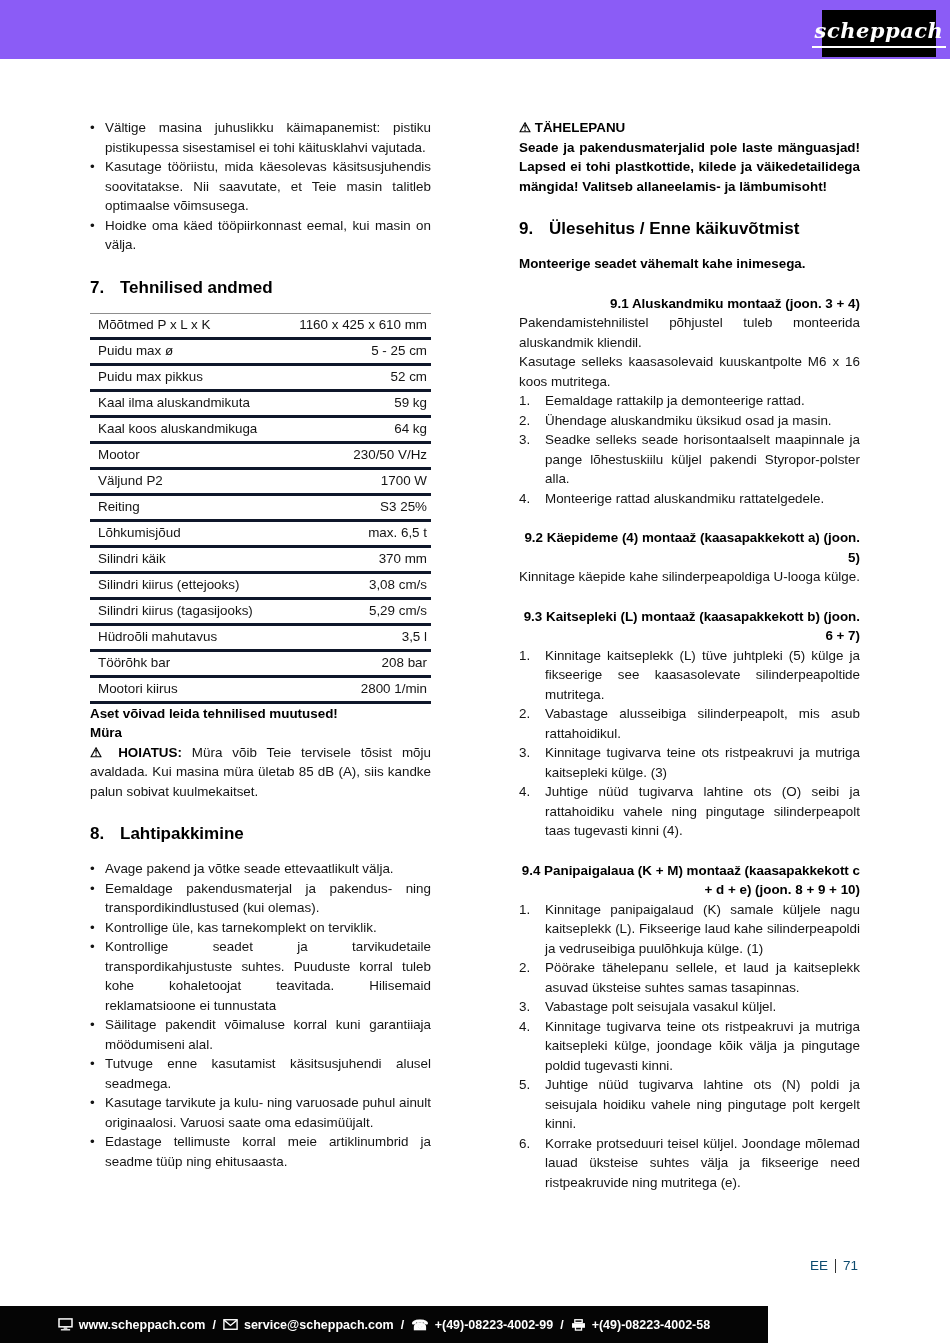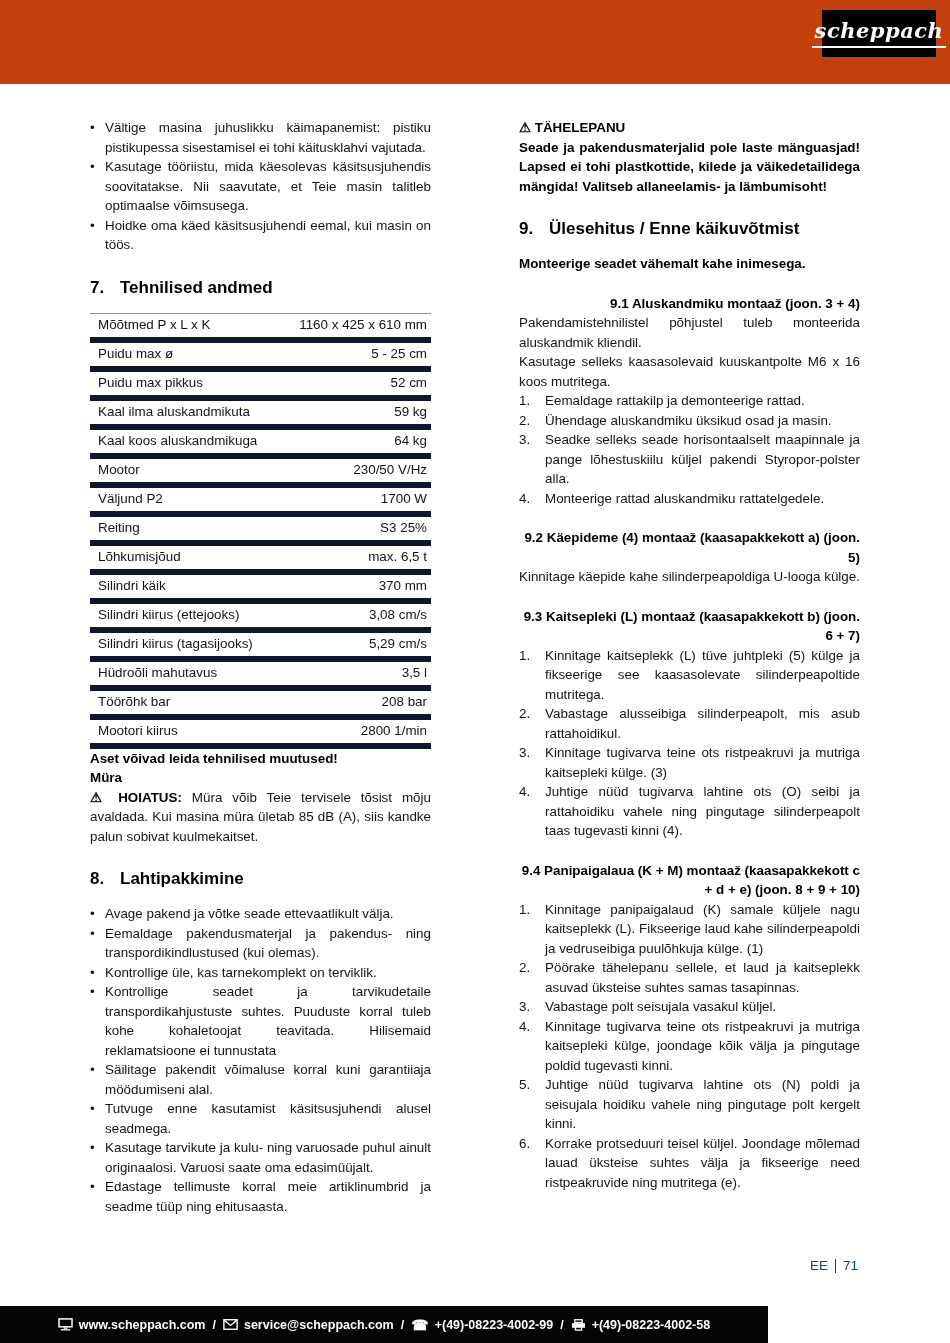--- a/index.html
+++ b/index.html
@@ -1,39 +1,39 @@
 <!DOCTYPE html>
 <html><head>
 <meta charset="utf-8">
 <style>
   * { margin:0; padding:0; box-sizing:border-box; }
   html,body { background:#ffffff; }
   body { font-family:"Liberation Sans", sans-serif; color:#141414; }
   .page { position:relative; width:950px; height:1343px; background:#ffffff; overflow:hidden; }
 
   
-  .topbar { position:absolute; top:0; left:0; width:950px; height:84px; background:#c2410c; }
+  .topbar { position:absolute; top:0; left:0; width:950px; height:59px; background:#8b5cf6; }
   .logo { position:absolute; top:10px; right:14px; width:114px; height:47px; background:#000; display:flex; align-items:center; justify-content:center; }
   .logo-text { color:#fff; font-family:"DejaVu Serif", serif; font-weight:bold; font-style:italic; font-size:21px; letter-spacing:.5px; border-bottom:2px solid #fff; padding:0 3px 3px 3px; line-height:1.1; }
 
   
   .content { position:absolute; top:118px; left:90px; width:770px; display:flex; justify-content:space-between; }
   .col { width:341px; font-size:13.4px; line-height:19.5px; text-align:justify; }
   .bold { font-weight:bold; color:#000; }
   p.para { margin:0; }
   .mt20 { margin-top:20px; }
   .mt16 { margin-top:16px; }
 
   h2.section { font-size:17px; font-weight:bold; color:#000; text-align:left;
                margin:22px 0 14px 0; display:flex; line-height:22px; }
   h2.section .num { width:30px; flex:0 0 30px; }
 
   
   table.tech { width:100%; border-collapse:collapse; margin:12px 0 0 0; }
-  table.tech td { border-bottom:6px solid #0f172a; padding:2.5px 4px 2.5px 8px; font-size:13.4px; line-height:18px; }
+  table.tech td { border-bottom:3px solid #0f172a; padding:2.5px 4px 2.5px 8px; font-size:13.4px; line-height:18px; }
   table.tech tr:first-child td { border-top:1px solid #8d8d8d; }
   table.tech td.val { text-align:right; padding-right:4px; white-space:nowrap; }
 
   
   ul.bullets { list-style:none; margin:0; }
   ul.bullets li { position:relative; padding-left:15px; }
   ul.bullets li::before { content:"\2022"; position:absolute; left:0; top:0; }
 
   ol.steps { list-style:none; counter-reset:step; margin:0; }
   ol.steps li { position:relative; padding-left:26px; counter-increment:step; }
@@ -63,21 +63,21 @@
     </div>
   </div>
 
   <div class="content">
 
     <div class="col">
 
       <ul class="bullets">
         <li>Vältige masina juhuslikku käimapanemist: pistiku pistikupessa sisestamisel ei tohi käitusklahvi vajutada.</li>
         <li>Kasutage tööriistu, mida käesolevas käsitsusjuhendis soovitatakse. Nii saavutate, et Teie masin talitleb optimaalse võimsusega.</li>
-        <li>Hoidke oma käed käsitsusjuhendi eemal, kui masin on töös.</li>
+        <li>Hoidke oma käed tööpiirkonnast eemal, kui masin on välja.</li>
       </ul>
 
       <h2 class="section">
         <span class="num">7.</span>
         <span>Tehnilised andmed</span>
       </h2>
 
       <table class="tech">
         <tbody>
           <tr>

